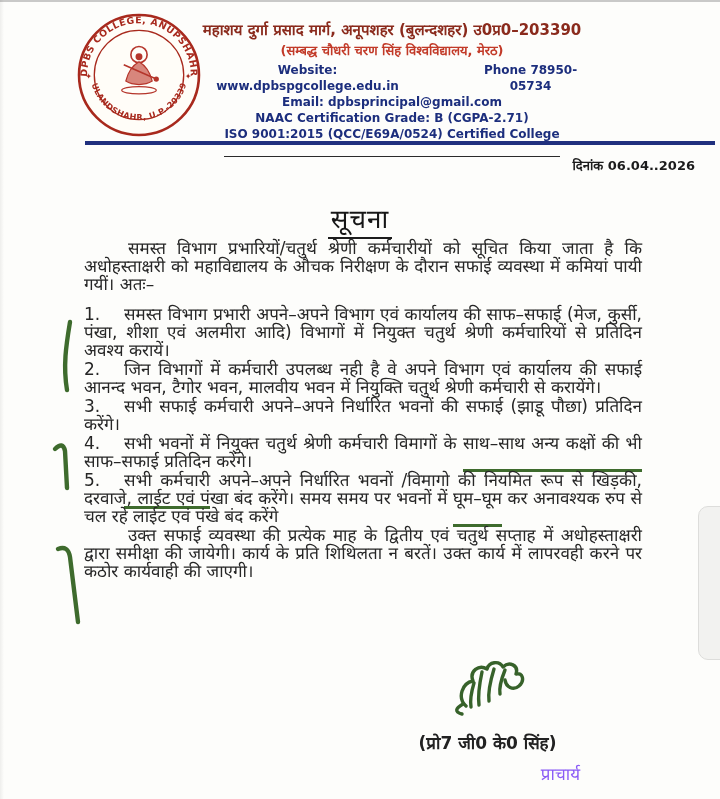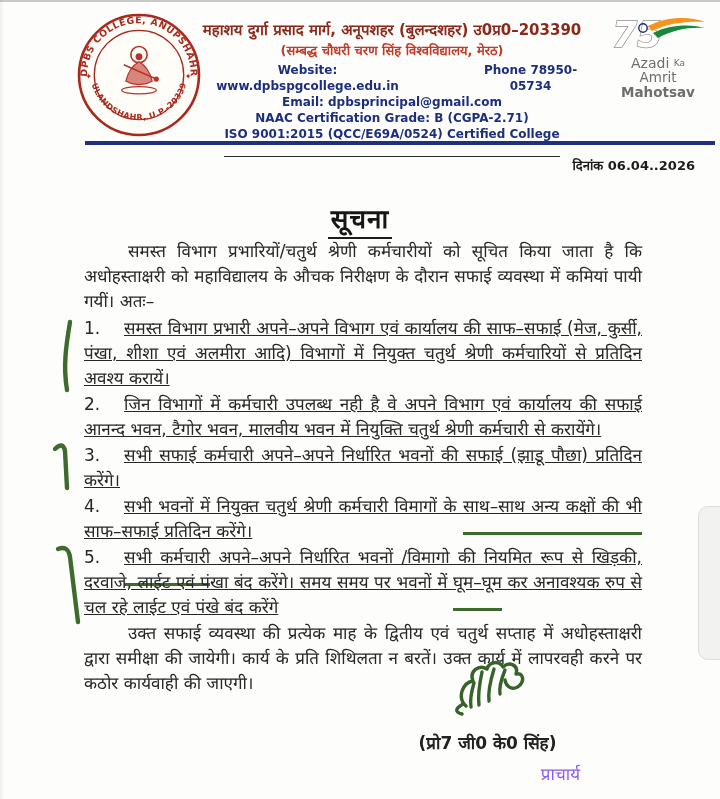--- a/index.html
+++ b/index.html
@@ -39,27 +39,27 @@
   .viksit-line2{font-size:14.5px;font-weight:bold;display:flex;align-items:center;justify-content:center;gap:4px;margin-top:1px;}
   .tric{display:inline-block;width:22px;height:10px;
     background:linear-gradient(to bottom,#f7941d 0 33%,#f4f6ff 33% 66%,#18883a 66% 100%);}
   .viksit-years{font-size:7.5px;letter-spacing:2px;color:#b86a1f;margin-top:2px;}
 
   .header-rule{position:absolute;left:85px;top:141px;width:630px;height:3.5px;background:#20307e;}
 
   
   .date-line{position:absolute;right:25px;top:156px;font-size:13px;font-weight:bold;color:#1c1c1c;}
   .notice-title-wrap{position:absolute;left:0;right:0;top:200px;text-align:center;}
-  .notice-title{font-size:26px;font-weight:bold;color:#161616;border-bottom:2.5px solid #1c1c1c;
+  .notice-title{font-size:26px;font-weight:normal;color:#161616;border-bottom:2.5px solid #1c1c1c;
     padding:0 3px 3px;letter-spacing:1px;}
 
   .doc-column{position:absolute;left:84px;top:239px;width:558px;
-    font-size:17px;line-height:25px;text-align:justify;color:#262626;}
+    font-size:17px;line-height:18px;text-align:justify;color:#262626;}
   .intro-para{text-indent:44px;}
-  .items-wrap{margin-top:2px;text-decoration:underline;}
+  .items-wrap{margin-top:12px;}
   .item{margin-top:1px;}
   .num{display:inline-block;width:40px;}
   .pen-underline{border-bottom:3px solid #3e6b2d;padding-bottom:16px;}
   .closing-para{text-indent:44px;margin-top:1px;}
 
   .pen-marks{position:absolute;left:0;top:0;width:720px;height:799px;pointer-events:none;}
 
   .signature-scrawl{position:absolute;left:448px;top:660px;width:96px;height:62px;}
   .sign-name{position:absolute;left:395px;top:731px;width:185px;text-align:center;
     font-size:17px;font-weight:bold;color:#222;}
@@ -107,36 +107,20 @@
         <span>Website: www.dpbspgcollege.edu.in</span>
         <span>Phone 78950-05734</span>
       </div>
       <div>Email: dpbsprincipal@gmail.com</div>
       <div>NAAC Certification Grade: B (CGPA-2.71)</div>
       <div><span class="iso-underline">ISO 9001:2015 (QCC/E69A/0524) Certified College</span></div>
     </div>
   </div>
 
   <div class="logos-right">
-    <div class="azadi">
-      <svg width="96" height="38" viewBox="0 0 96 38">
-        <text x="2" y="33" font-size="36" font-style="italic" font-weight="bold" fill="#ffffff" stroke="#8f8f8f" stroke-width="1.4" paint-order="stroke">75</text>
-        <circle cx="33" cy="14" r="4.2" fill="none" stroke="#1b2f7a" stroke-width="1.4"></circle>
-        <path d="M 38,12 C 56,2 80,2 95,8 C 78,7 58,9 42,17 Z" fill="#f7941d"></path>
-        <path d="M 43,19 C 60,10 82,10 95,14 C 79,13 62,16 48,24 Z" fill="#18883a"></path>
-      </svg>
-      <div class="azadi-txt1">
-        <span>Azadi</span>
-        <span class="small">Ka</span>
-      </div>
-      <div class="azadi-txt2">
-        <span>Amrit</span>
-        <b>Mahotsav</b>
-      </div>
-    </div>
   </div>
 
   <div class="header-rule"></div>
 
   <div class="date-line">दिनांक 06.04..2026</div>
 
   <div class="notice-title-wrap">
     <span class="notice-title">सूचना</span>
   </div>
 

